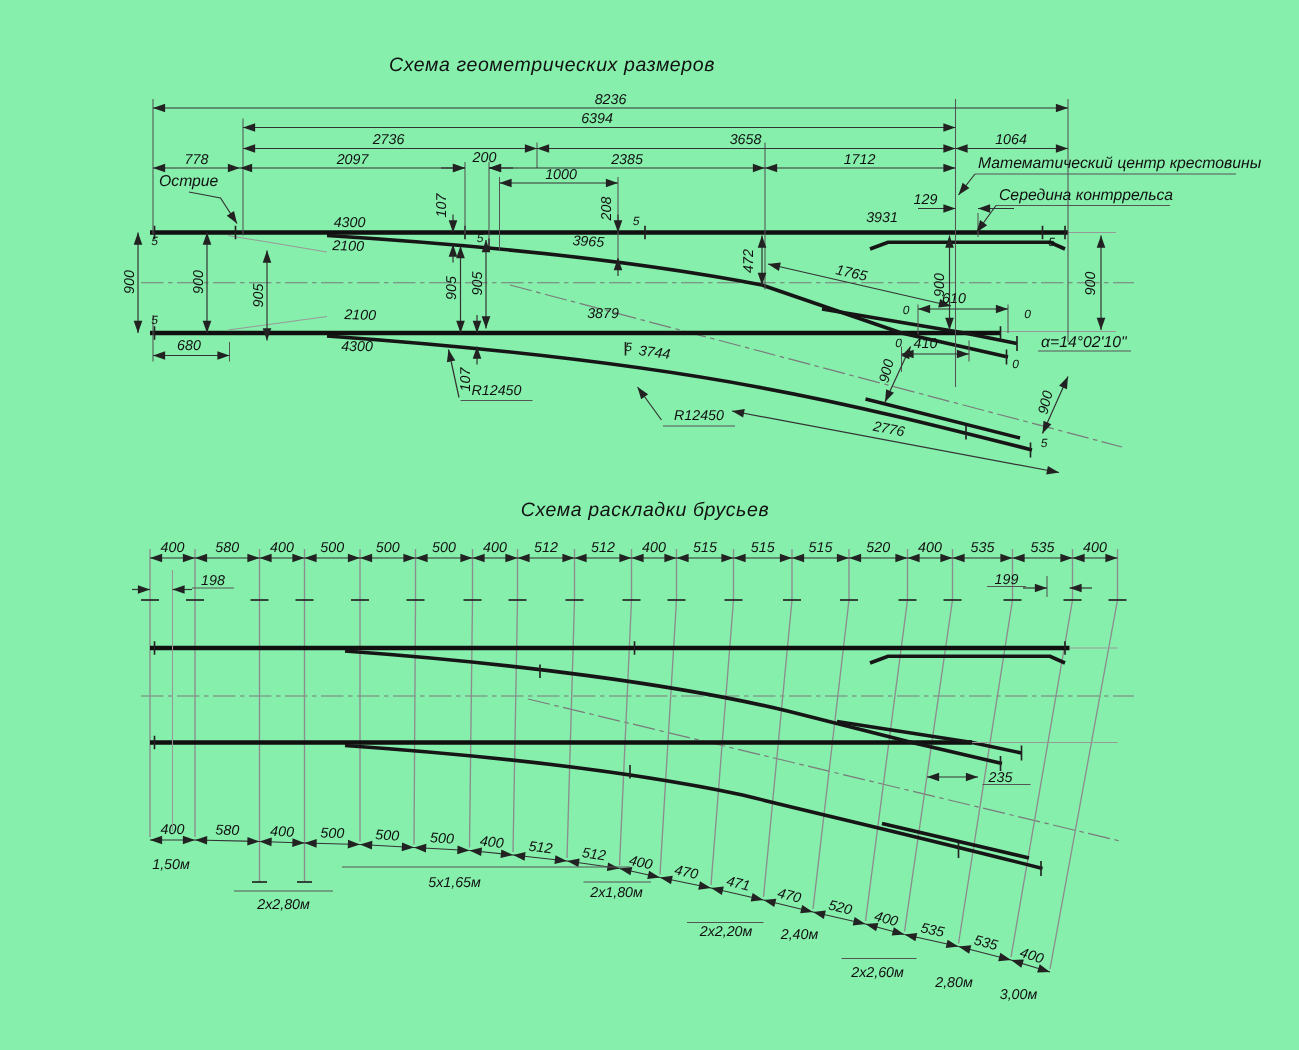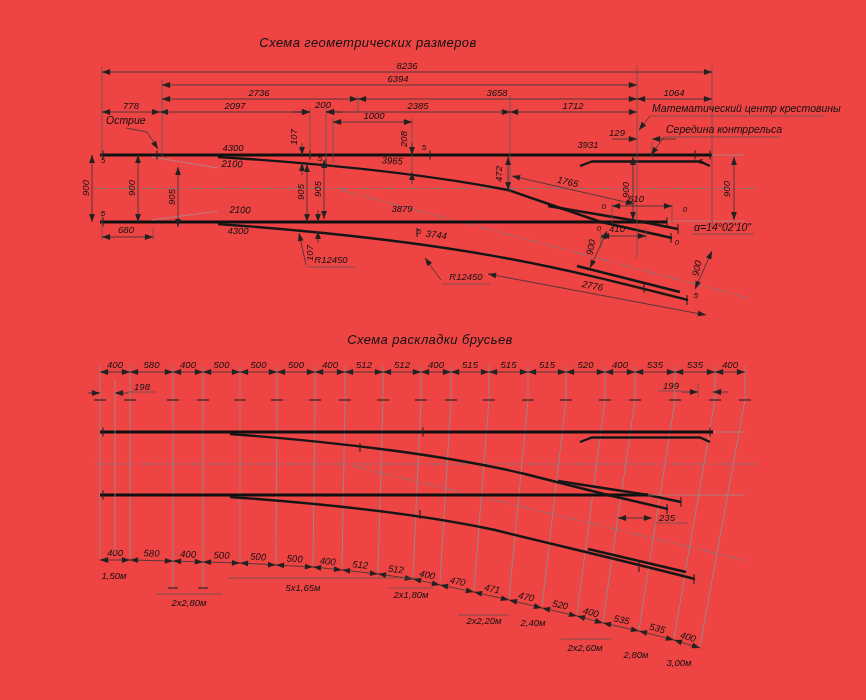--- a/index.html
+++ b/index.html
@@ -1,16 +1,16 @@
 <!DOCTYPE html>
 <html><head>
 <meta charset="utf-8">
 <style>
   html,body{margin:0;padding:0;background:#fff;}
-  #stage{position:relative;width:866px;height:700px;background:#ef4444;overflow:hidden;}
+  #stage{position:relative;width:866px;height:700px;background:#86efac;overflow:hidden;}
   svg{display:block}
   .dim{stroke:#333;stroke-width:.8;fill:none}
   .ext{stroke:#555;stroke-width:.7;fill:none}
   .thin{stroke:#999;stroke-width:.7;fill:none}
   .rail{stroke:#101010;stroke-width:3;fill:none}
   .rail2{stroke:#161616;stroke-width:2.4;fill:none}
   .tick{stroke:#222;stroke-width:1.1;fill:none}
   .cl{stroke:#7a7a7a;stroke-width:.8;fill:none;stroke-dasharray:15 3 3 3}
   .slp{stroke:#8d8d8d;stroke-width:.9;fill:none}
   text{font:italic 9.5px "Liberation Sans",sans-serif;fill:#111;text-anchor:middle}

